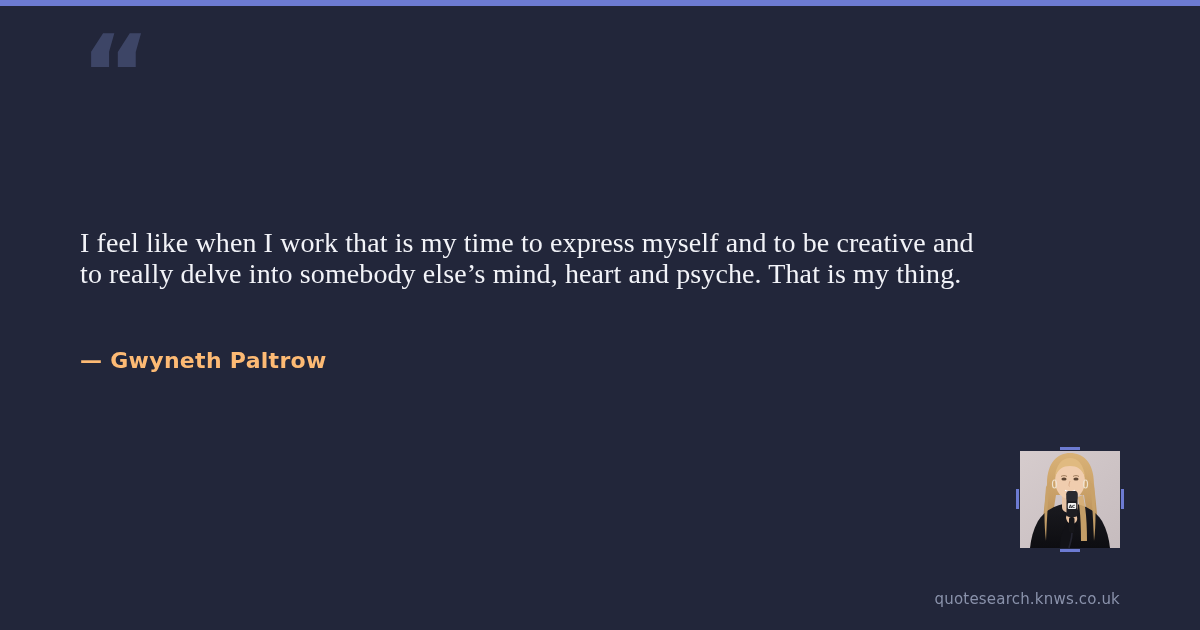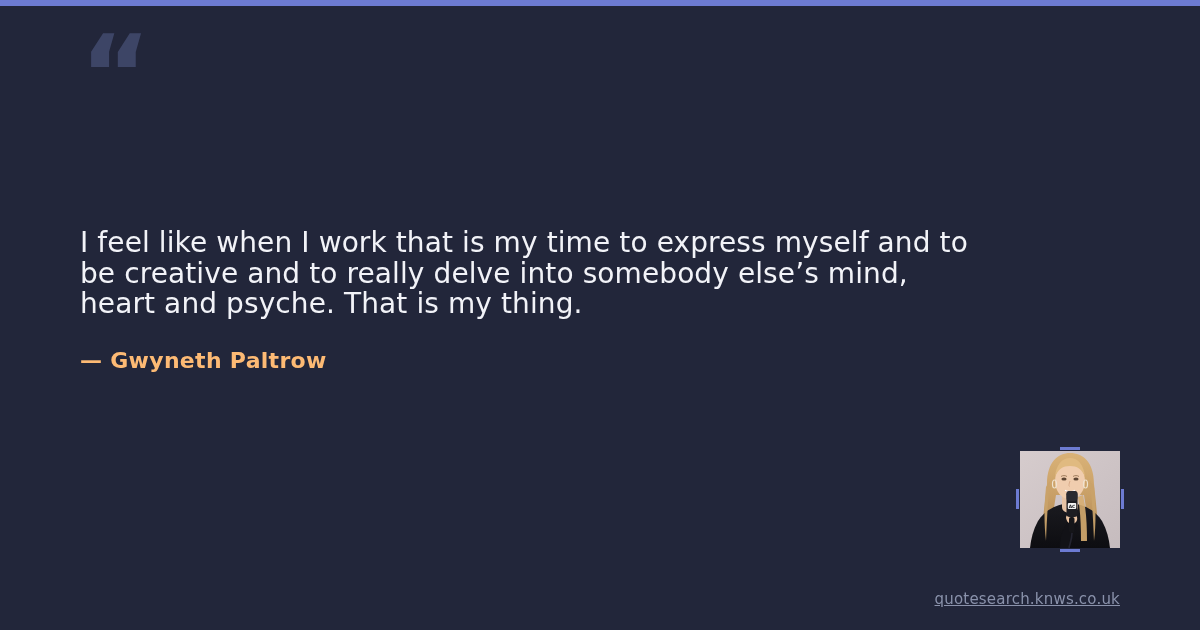--- a/index.html
+++ b/index.html
@@ -47,39 +47,39 @@
     width: 900px;
   }
   .quote-text {
     margin: 0;
     font-size: 28px;
     line-height: 30.5px;
     font-weight: 400;
     color: #f2f3f8;
     letter-spacing: 0.1px;
     white-space: pre-wrap;
+    font-family: Liberation Serif, serif;
   }
   .attribution {
     position: absolute;
     left: 80px;
     top: 348px;
     font-size: 22px;
     font-weight: 700;
     color: #fdba74;
     letter-spacing: 0.3px;
   }
   .footer-url {
     position: absolute;
     right: 80px;
     top: 590px;
     font-size: 15px;
     color: #8a92ab;
     letter-spacing: 0.2px;
     text-align: right;
-    text-decoration: underline;
   }
 
   
   .photo-wrap {
     position: absolute;
     left: 1020px;
     top: 451px;
     width: 100px;
     height: 97px;
   }

